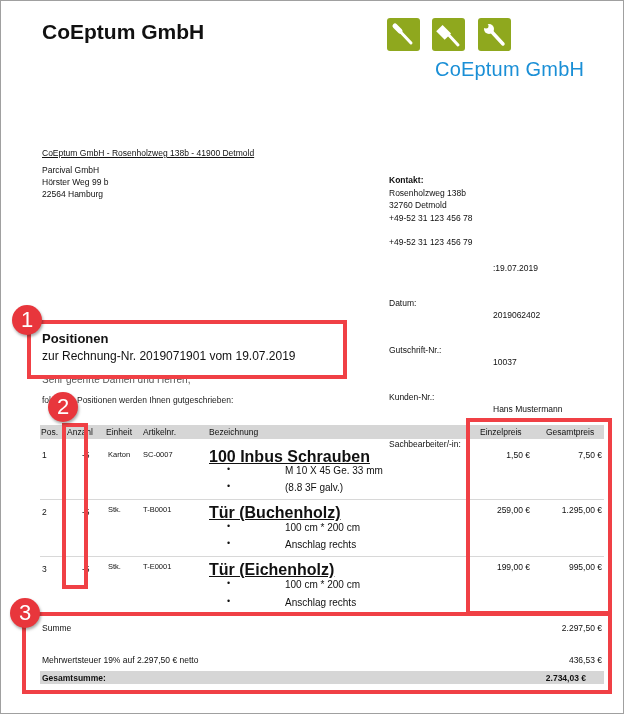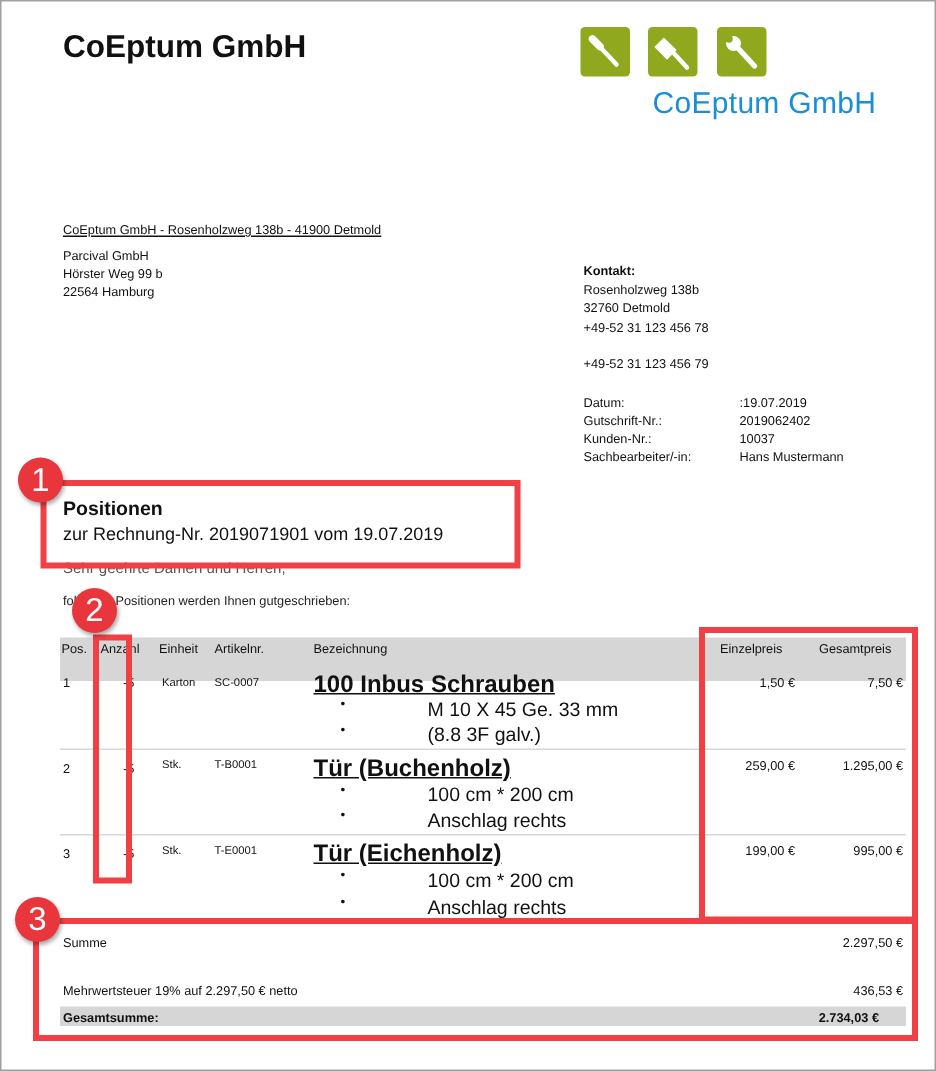--- a/index.html
+++ b/index.html
@@ -10,31 +10,31 @@
   .company-title { left:42px; top:20px; font-size:21px; font-weight:bold; color:#111; }
   .logo { left:387px; top:18px; width:230px; height:70px; }
   .logo-tile { position:absolute; top:0; width:33px; height:33px; background:#8fa81e; border-radius:3px; }
   .logo-text { position:absolute; left:48px; top:40px; font-size:20px; color:#1a8fd6; letter-spacing:0.2px; }
   .sender-line { left:42px; top:148px; font-size:8.5px; text-decoration:underline; }
   .recipient { left:42px; top:164px; font-size:8.5px; line-height:12px; }
   .contact { left:389px; top:174px; font-size:8.5px; line-height:12.5px; }
   .contact .hdr { font-weight:bold; }
   .meta { left:389px; top:262px; font-size:8.5px; line-height:12px; }
   .meta-row { display:flex; }
-  .meta-key { width:104px; }
+  .meta-key { width:104px;margin-top:35px; }
   .doc-title { left:42px; top:331px; font-size:13px; font-weight:bold; }
   .doc-sub { left:42px; top:349px; font-size:12px; font-weight:normal; }
   .greeting { left:42px; top:374px; font-size:10px; color:#555; }
   .intro { left:42px; top:395px; font-size:8.5px; color:#222; }
-  .thead { left:40px; top:425px; width:564px; height:29px; background:#d6d6d6; font-size:8.5px; }
+  .thead { left:40px; top:425px; width:564px; height:14px; background:#d6d6d6; font-size:8.5px; }
   .thead span { position:absolute; top:2px; }
   .cell { position:absolute; font-size:8.5px; }
   .small { font-size:7.5px; }
   .desc-title { font-weight:bold; text-decoration:underline; font-size:16px; }
-  .bullet { position:absolute; font-size:13px;padding-left:48px; }
+  .bullet { position:absolute; font-size:10px;padding-left:48px; }
   .bullet::before { content:"•"; position:absolute; left:-10px; top:-1px; font-size:9px; }
   .row-sep { position:absolute; left:40px; width:564px; height:1px; background:#d8d8d8; }
   .tot { position:absolute; font-size:8.5px; }
   .grand { left:40px; top:671px; width:564px; height:13px; background:#d6d6d6; }
   .hl { position:absolute; border:4px solid #f04045; box-sizing:border-box; }
   .badge { position:absolute; width:30px; height:30px; border-radius:50%; background:#e8363c;
            color:#fff; font-size:22px; text-align:center; line-height:30px;
            box-shadow:1px 2px 3px rgba(0,0,0,0.35); }
 </style>
 </head>

